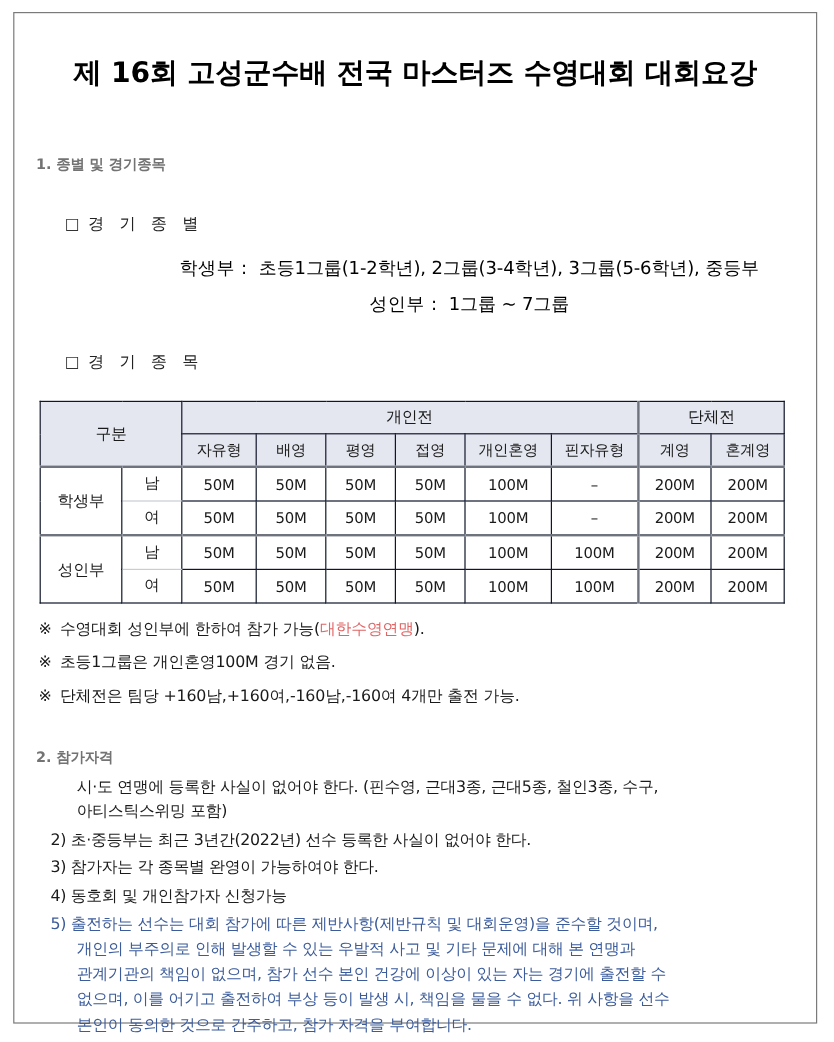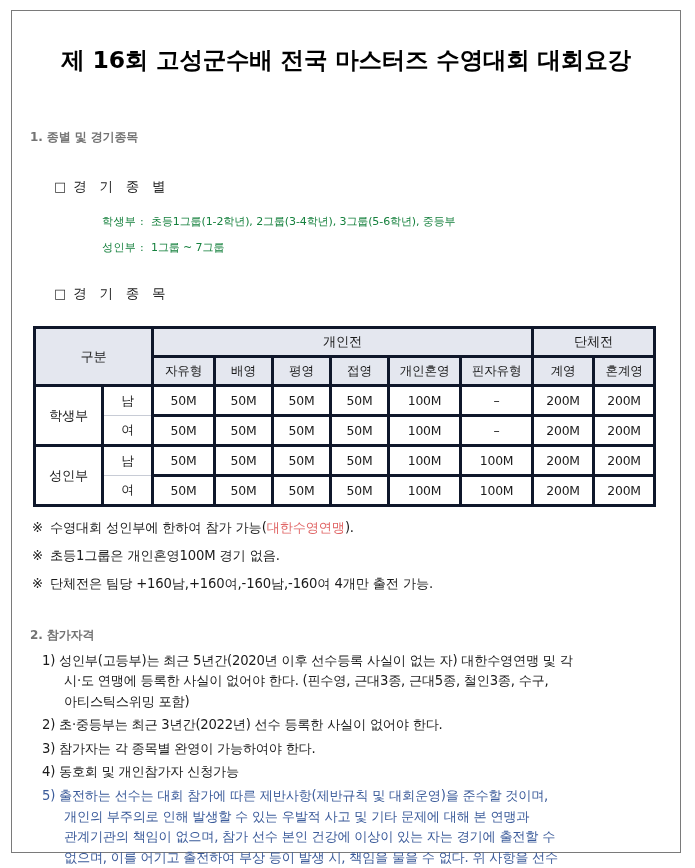--- a/index.html
+++ b/index.html
@@ -70,44 +70,45 @@
     margin-right: 7px;
     color: #333333;
   }
   .check-label { letter-spacing: 4.2px; }
 
   #check-jongbyul { padding-top: 32px; }
   #check-jongmok  { padding-top: 30px; }
 
   
   .detail-line {
-    font-size: 11px;
-    color: #15803d;
+    font-size: 15px;
+    color: #000000;
     padding-left: 90px;
     white-space: nowrap;
     letter-spacing: -0.1px;
+    text-align: center;
   }
   #detail-student { padding-top: 18px; }
   #detail-adult   { padding-top: 11px; }
   .detail-key { letter-spacing: 0.4px; }
 
   
   .table-wrap {
     padding-top: 23px;
     padding-left: 21px;
   }
   table.events {
     border-collapse: collapse;
     width: 620px;
     table-layout: fixed;
     font-size: 12.6px;
   }
   table.events th,
   table.events td {
-    border: 3px solid #0f172a;
+    border: 1px solid #0f172a;
     text-align: center;
     color: #1a1a1a;
     font-weight: normal;
     padding: 0;
     height: 27px;
     letter-spacing: -0.2px;
   }
   table.events thead th {
     background: #e4e7ef;
     height: 26px;
@@ -271,21 +272,20 @@
       </div>
       <div class="note">
         <span class="mark">※</span><span>단체전은 팀당 +160남,+160여,-160남,-160여 4개만 출전 가능.</span>
       </div>
     </div>
 
     <div class="section-heading" id="sec2-heading">2. 참가자격</div>
 
     <div class="num-list">
       <div class="num-item">
-        <span>1) 성인부(고등부)는 최근 5년간(2020년 이후 선수등록 사실이 없는 자) 대한수영연맹 및 각</span>
         <span class="cont">시·도 연맹에 등록한 사실이 없어야 한다. (핀수영, 근대3종, 근대5종, 철인3종, 수구,</span>
         <span class="cont">아티스틱스위밍 포함)</span>
       </div>
       <div class="num-item">
         <span>2) 초·중등부는 최근 3년간(2022년) 선수 등록한 사실이 없어야 한다.</span>
       </div>
       <div class="num-item">
         <span>3) 참가자는 각 종목별 완영이 가능하여야 한다.</span>
       </div>
       <div class="num-item">

